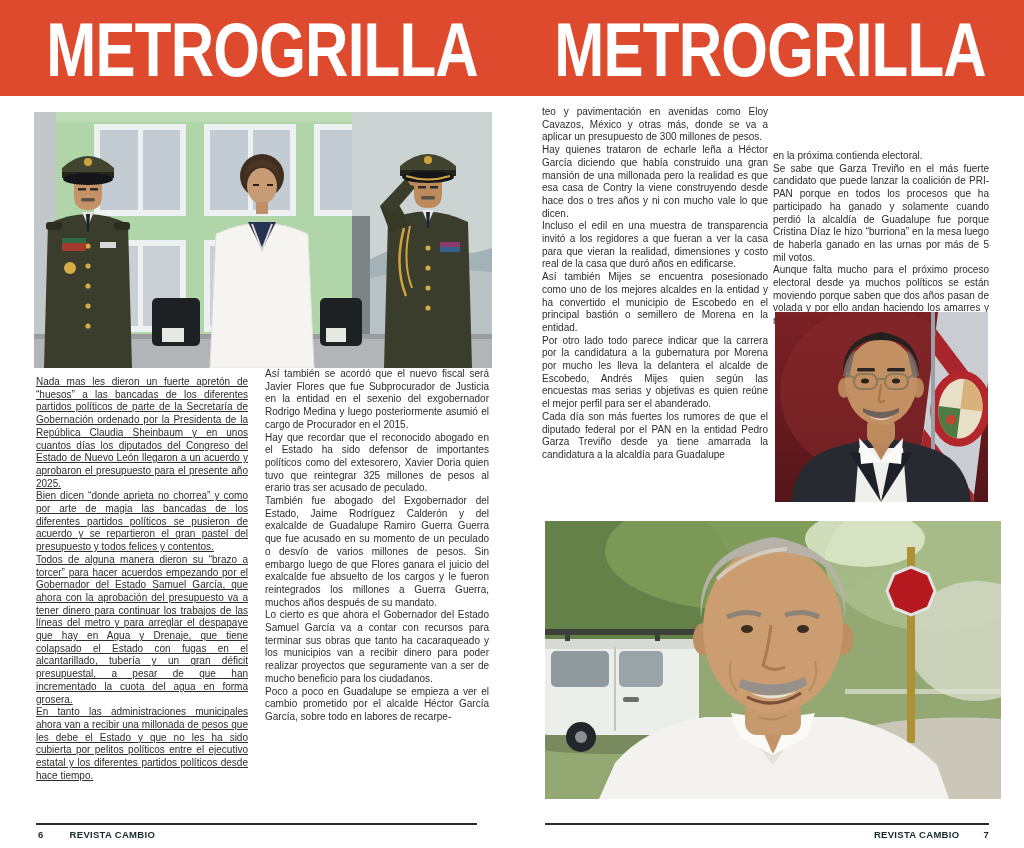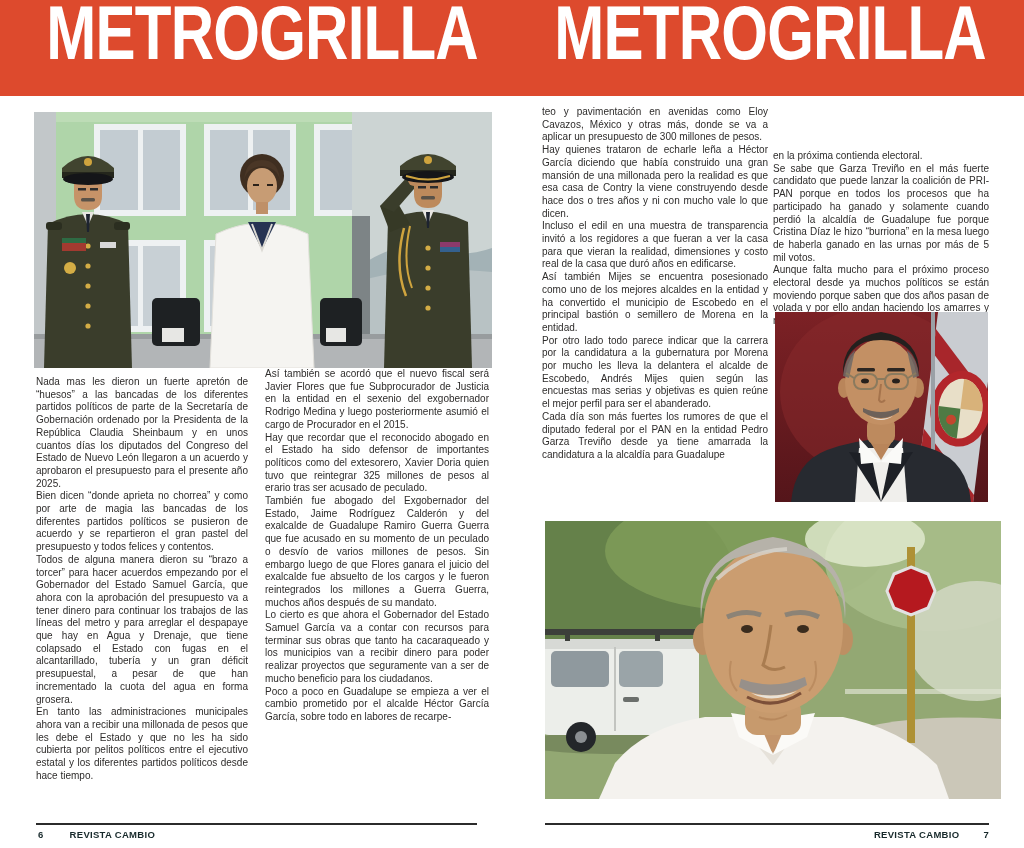--- a/index.html
+++ b/index.html
@@ -3,32 +3,32 @@
 <meta charset="utf-8">
 <style>
   html,body{margin:0;padding:0;}
   body{
     width:1024px;height:848px;position:relative;overflow:hidden;
     background:#ffffff;color:#2e2c2b;
     font-family:"Liberation Sans", sans-serif;
   }
   
   .banner{position:absolute;left:0;top:0;width:1024px;height:96px;background:#DD4A2D;}
-  .masthead{position:absolute;top:0;height:71px;display:flex;align-items:flex-end;justify-content:center;padding-top:12px;box-sizing:border-box;}
+  .masthead{position:absolute;top:0;height:71px;display:flex;align-items:flex-start;justify-content:center;padding-top:12px;box-sizing:border-box;}
   .masthead.left{left:30px;width:465px;}
   .masthead.right{left:540px;width:460px;}
   .masthead span{
     color:#ffffff;font-weight:bold;font-size:76px;line-height:1;
     white-space:nowrap;letter-spacing:-1px;
     transform:scaleX(0.79);transform-origin:center center;display:inline-block;
   }
   
   .col{position:absolute;text-align:justify;font-size:10px;line-height:12.7px;color:#2e2c2b;}
   .col p{margin:0;}
-  #l-col1{left:36px;top:376px;width:212px;}
+  #l-col1{left:36px;top:376px;width:212px;text-decoration:underline;}
   #l-col2{left:265px;top:368px;width:224px;}
   #r-col1{left:542px;top:106px;width:226px;}
   #r-col2{left:773px;top:106px;width:216px;margin-top:44px;}
   
   .photo{position:absolute;display:block;}
   #photo-ceremony{left:34px;top:112px;width:458px;height:256px;}
   #photo-portrait{left:775px;top:312px;width:213px;height:190px;}
   #photo-street{left:545px;top:521px;width:456px;height:278px;}
   
   .rule{position:absolute;height:2px;background:#2b2b2b;top:823px;}

